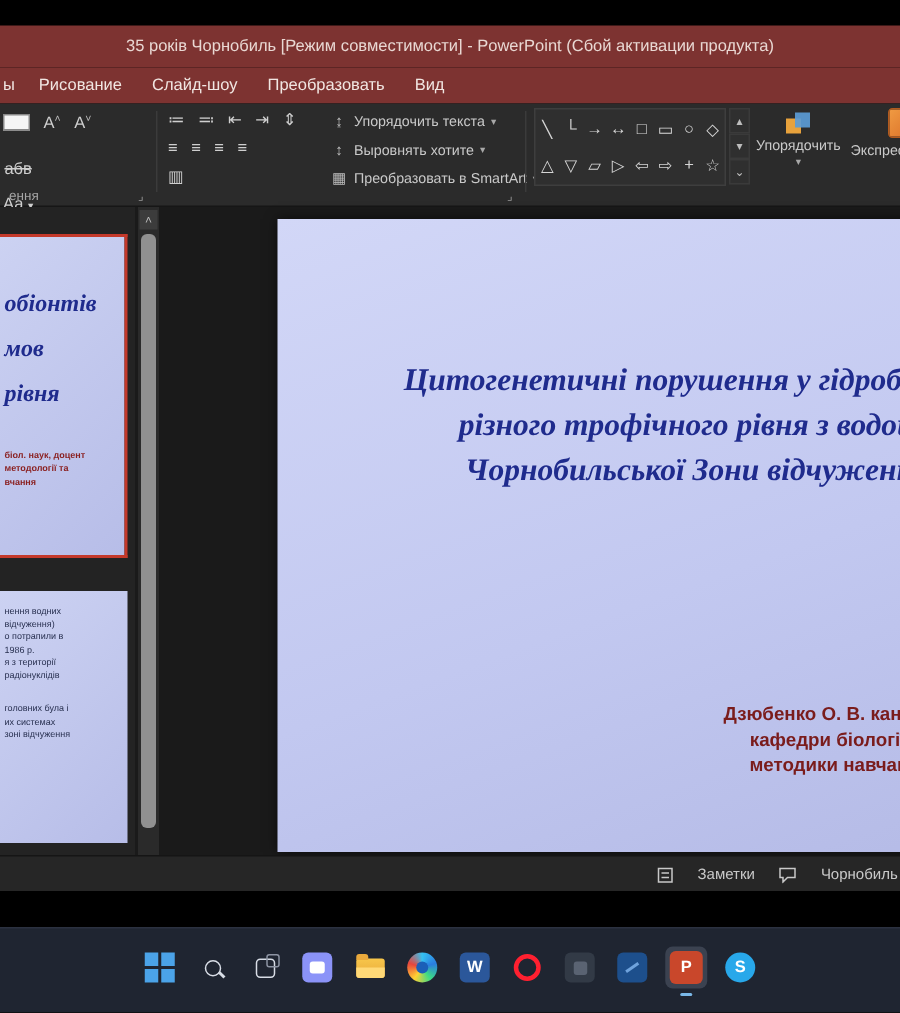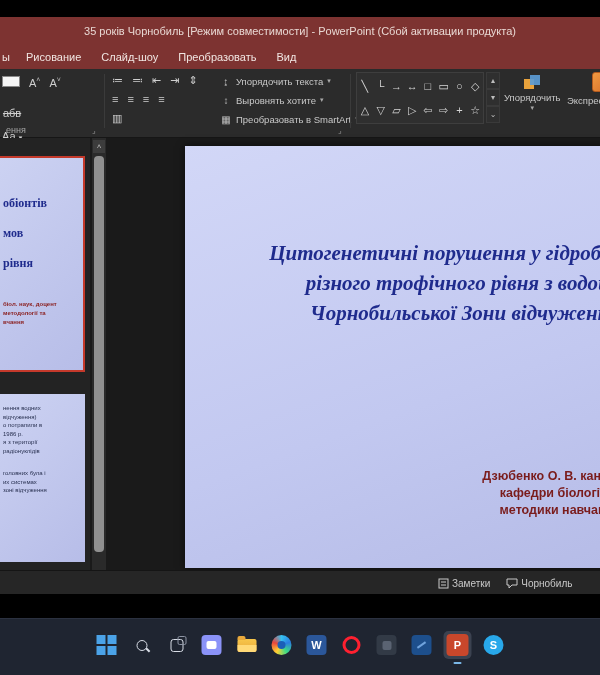--- a/index.html
+++ b/index.html
@@ -55,21 +55,21 @@
              border:1px solid #b35a1e; }
 
   
   .mainarea { position:absolute; left:0; top:138px; width:600px; height:432px; background:#1a1a1a; }
   .thumbpanel { position:absolute; left:0; top:138px; width:90px; height:432px; background:#232323; }
 
   .thumb { position:absolute; left:0; width:85px; overflow:hidden;
            background:linear-gradient(135deg,#ccd2f2,#b7bde8); }
   .thumb.selected { border:2px solid #c4392b; border-left:none; }
   .t1-title { position:absolute; left:3px; top:30px; font-family:"Liberation Serif",serif;
-              font-weight:bold; font-size:12px; line-height:30px; color:#1f2b8d;
+              font-style:italic; font-weight:bold; font-size:16px; line-height:30px; color:#1f2b8d;
               white-space:nowrap; }
   .t1-sub { position:absolute; left:3px; top:142px; font-size:6px; font-weight:bold;
             line-height:9px; color:#8a1f1f; white-space:nowrap; }
   .t2-text { position:absolute; left:3px; top:10px; font-size:6px; line-height:8.5px;
              color:#283050; white-space:nowrap; }
   .t2-gap { height:14px; }
 
   .vscroll { position:absolute; left:92px; top:138px; width:14px; height:432px; background:#2a2a2a; }
   .vscroll .btn { position:absolute; left:1px; top:2px; width:12px; height:13px; background:#3c3c3c;
                   color:#bbb; font-size:8px; display:flex; align-items:center; justify-content:center; }
@@ -84,21 +84,21 @@
                  font-size:21px; line-height:30px; color:#1f2b8d; white-space:nowrap; }
   .slide-author { position:absolute; left:235px; top:322px; width:280px; text-align:center;
                   font-size:12.5px; font-weight:bold; line-height:17px; color:#7a1c1c;
                   white-space:nowrap; }
 
   
   .statusbar { position:absolute; left:0; top:570px; width:600px; height:24px; background:#262626;
                border-top:1px solid #151515; }
   .statusitems { position:absolute; left:438px; top:0; height:24px; display:flex;
                  align-items:center; gap:16px; }
-  .statusitem { display:flex; align-items:flex-start; gap:3px; color:#c9c9c9; font-size:10px; }
+  .statusitem { display:flex; align-items:flex-start; gap:16px; color:#c9c9c9; font-size:10px; }
 
   
   .taskbar { position:absolute; left:0; top:618px; width:600px; height:57px; background:#1f2531;
              border-top:1px solid #2b3140; }
   .ticons { position:absolute; left:50%; transform:translateX(-50%); top:12px; display:flex;
             gap:9px; align-items:center; }
   .ticon { width:26px; height:26px; display:flex; align-items:center; justify-content:center; }
   .appbox { width:20px; height:20px; border-radius:4px; display:flex; align-items:center;
             justify-content:center; color:#fff; font-size:11px; font-weight:bold; }
   .wingrid { display:grid; grid-template-columns:9px 9px; grid-template-rows:9px 9px; gap:2px; }

